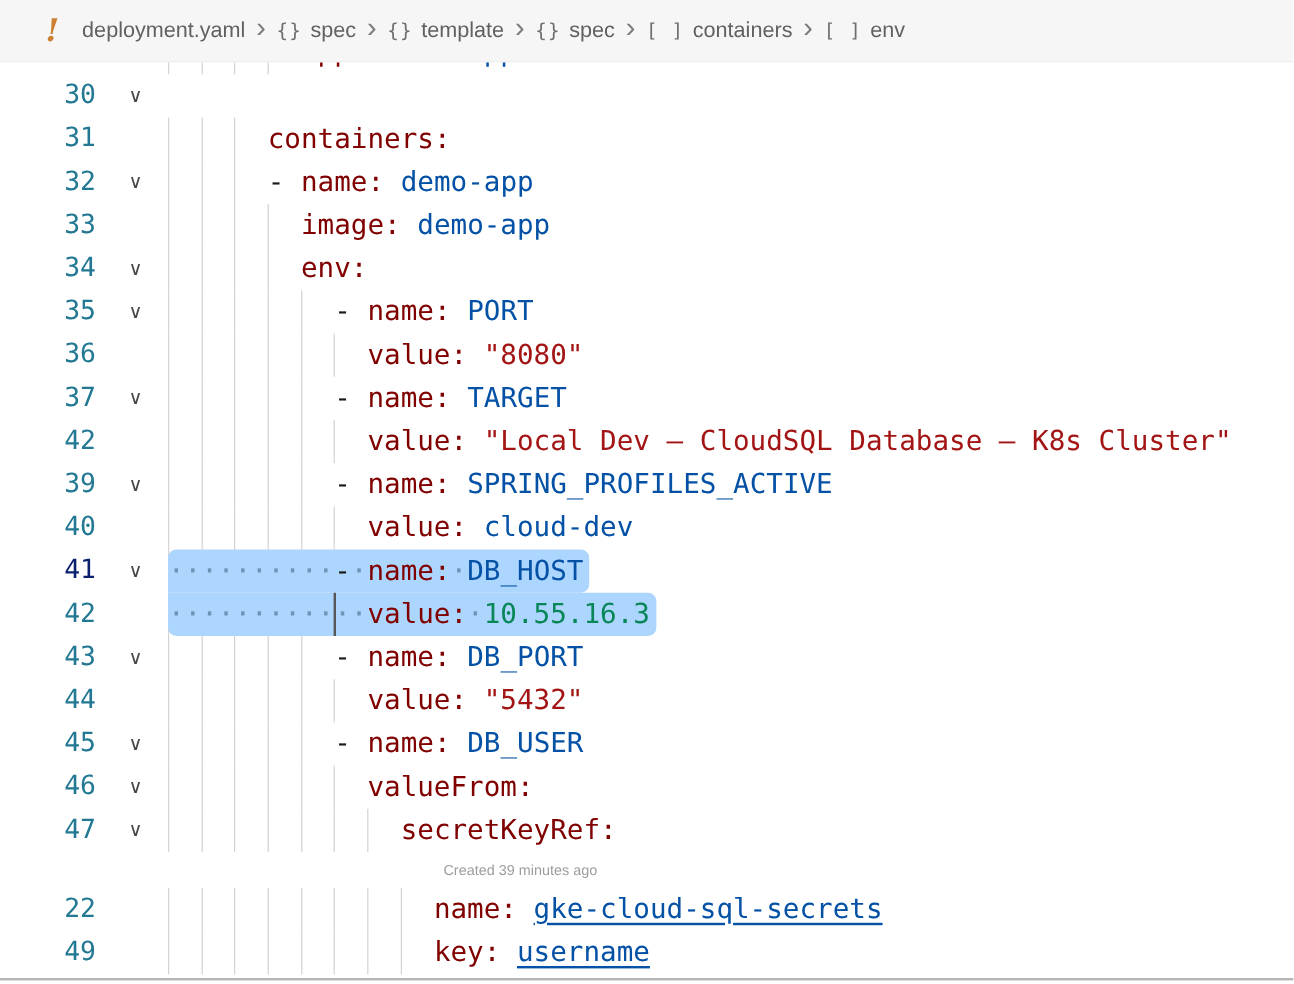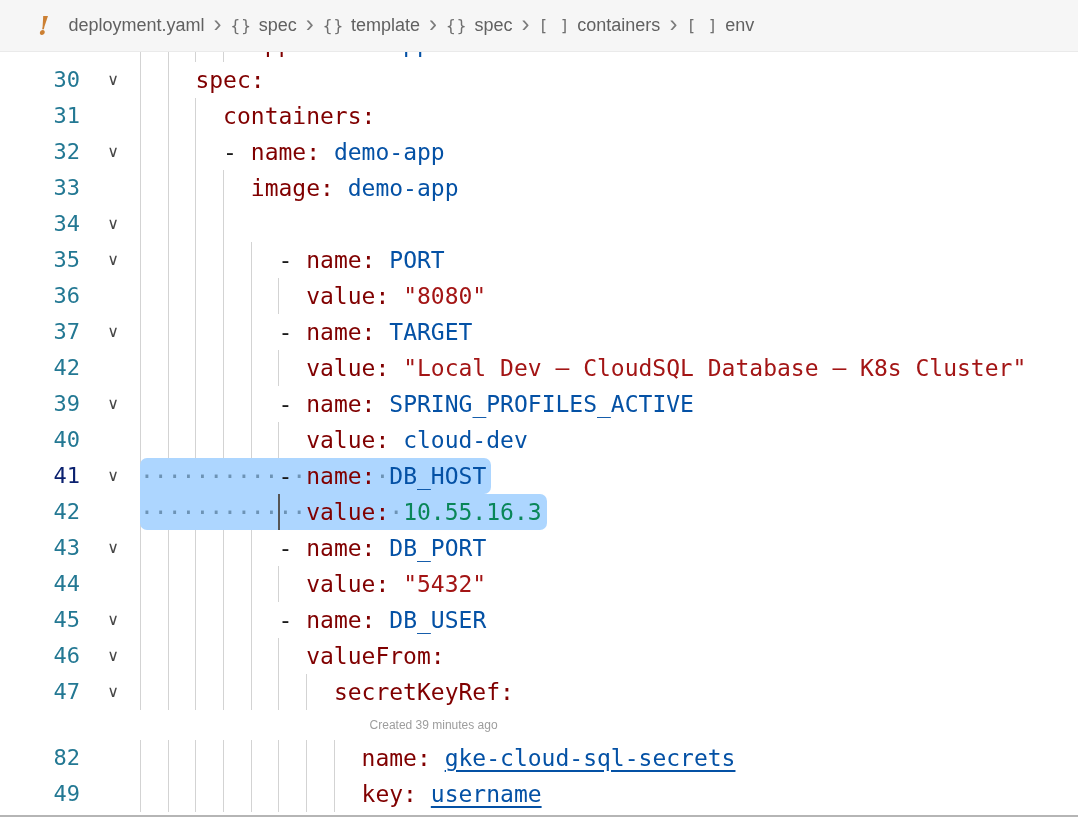--- a/index.html
+++ b/index.html
@@ -144,41 +144,40 @@
       <div class="line-row">
         <div class="gutter-num"></div>
         <div class="gutter-fold"></div>
         <div class="code"><div class="guide" style="left: 0px;"></div><div class="guide" style="left: 27.694px;"></div><div class="guide" style="left: 55.388px;"></div><div class="guide" style="left: 83.082px;"></div><span class="code-text">        <span class="tok-key">app:</span><span class="tok-ws"> </span><span class="tok-scalar">demo-app</span></span></div>
       </div>
     </div>
   <div>
       <div class="line-row">
         <div class="gutter-num">30</div>
         <div class="gutter-fold">∨</div>
-        <div class="code"><div class="guide" style="left: 0px;"></div><div class="guide" style="left: 27.694px;"></div><span class="code-text">    <span class="tok-key">spec:</span></span></div>
       </div>
       <div class="line-row">
         <div class="gutter-num">31</div>
         <div class="gutter-fold"></div>
         <div class="code"><div class="guide" style="left: 0px;"></div><div class="guide" style="left: 27.694px;"></div><div class="guide" style="left: 55.388px;"></div><span class="code-text">      <span class="tok-key">containers:</span></span></div>
       </div>
       <div class="line-row">
         <div class="gutter-num">32</div>
         <div class="gutter-fold">∨</div>
         <div class="code"><div class="guide" style="left: 0px;"></div><div class="guide" style="left: 27.694px;"></div><div class="guide" style="left: 55.388px;"></div><span class="code-text">      <span class="tok-punct">-</span><span class="tok-ws"> </span><span class="tok-key">name:</span><span class="tok-ws"> </span><span class="tok-scalar">demo-app</span></span></div>
       </div>
       <div class="line-row">
         <div class="gutter-num">33</div>
         <div class="gutter-fold"></div>
         <div class="code"><div class="guide" style="left: 0px;"></div><div class="guide" style="left: 27.694px;"></div><div class="guide" style="left: 55.388px;"></div><div class="guide" style="left: 83.082px;"></div><span class="code-text">        <span class="tok-key">image:</span><span class="tok-ws"> </span><span class="tok-scalar">demo-app</span></span></div>
       </div>
       <div class="line-row">
         <div class="gutter-num">34</div>
         <div class="gutter-fold">∨</div>
-        <div class="code"><div class="guide" style="left: 0px;"></div><div class="guide" style="left: 27.694px;"></div><div class="guide" style="left: 55.388px;"></div><div class="guide" style="left: 83.082px;"></div></div>
+        <div class="code"><div class="guide" style="left: 0px;"></div><div class="guide" style="left: 27.694px;"></div><div class="guide" style="left: 55.388px;"></div><div class="guide" style="left: 83.082px;"></div><span class="code-text">        <span class="tok-key">env:</span></span></div>
       </div>
       <div class="line-row">
         <div class="gutter-num">35</div>
         <div class="gutter-fold">∨</div>
         <div class="code"><div class="guide" style="left: 0px;"></div><div class="guide" style="left: 27.694px;"></div><div class="guide" style="left: 55.388px;"></div><div class="guide" style="left: 83.082px;"></div><div class="guide" style="left: 110.776px;"></div><span class="code-text">          <span class="tok-punct">-</span><span class="tok-ws"> </span><span class="tok-key">name:</span><span class="tok-ws"> </span><span class="tok-scalar">PORT</span></span></div>
       </div>
       <div class="line-row">
         <div class="gutter-num">36</div>
         <div class="gutter-fold"></div>
         <div class="code"><div class="guide" style="left: 0px;"></div><div class="guide" style="left: 27.694px;"></div><div class="guide" style="left: 55.388px;"></div><div class="guide" style="left: 83.082px;"></div><div class="guide" style="left: 110.776px;"></div><div class="guide" style="left: 138.47px;"></div><span class="code-text">            <span class="tok-key">value:</span><span class="tok-ws"> </span><span class="tok-string">"8080"</span></span></div>
@@ -233,21 +232,21 @@
         <div class="gutter-fold">∨</div>
         <div class="code"><div class="guide" style="left: 0px;"></div><div class="guide" style="left: 27.694px;"></div><div class="guide" style="left: 55.388px;"></div><div class="guide" style="left: 83.082px;"></div><div class="guide" style="left: 110.776px;"></div><div class="guide" style="left: 138.47px;"></div><span class="code-text">            <span class="tok-key">valueFrom:</span></span></div>
       </div>
       <div class="line-row">
         <div class="gutter-num">47</div>
         <div class="gutter-fold">∨</div>
         <div class="code"><div class="guide" style="left: 0px;"></div><div class="guide" style="left: 27.694px;"></div><div class="guide" style="left: 55.388px;"></div><div class="guide" style="left: 83.082px;"></div><div class="guide" style="left: 110.776px;"></div><div class="guide" style="left: 138.47px;"></div><div class="guide" style="left: 166.164px;"></div><span class="code-text">              <span class="tok-key">secretKeyRef:</span></span></div>
       </div>
       <div class="hint-row" style="padding-left: 369.552px;"><span>Created 39 minutes ago</span></div>
       <div class="line-row">
-        <div class="gutter-num">82</div>
+        <div class="gutter-num">22</div>
         <div class="gutter-fold"></div>
         <div class="code"><div class="guide" style="left: 0px;"></div><div class="guide" style="left: 27.694px;"></div><div class="guide" style="left: 55.388px;"></div><div class="guide" style="left: 83.082px;"></div><div class="guide" style="left: 110.776px;"></div><div class="guide" style="left: 138.47px;"></div><div class="guide" style="left: 166.164px;"></div><div class="guide" style="left: 193.858px;"></div><span class="code-text">                <span class="tok-key">name:</span><span class="tok-ws"> </span><span class="tok-link">gke-cloud-sql-secrets</span></span></div>
       </div>
       <div class="line-row">
         <div class="gutter-num">49</div>
         <div class="gutter-fold"></div>
         <div class="code"><div class="guide" style="left: 0px;"></div><div class="guide" style="left: 27.694px;"></div><div class="guide" style="left: 55.388px;"></div><div class="guide" style="left: 83.082px;"></div><div class="guide" style="left: 110.776px;"></div><div class="guide" style="left: 138.47px;"></div><div class="guide" style="left: 166.164px;"></div><div class="guide" style="left: 193.858px;"></div><span class="code-text">                <span class="tok-key">key:</span><span class="tok-ws"> </span><span class="tok-link">username</span></span></div>
       </div>
     </div>
 </div>

